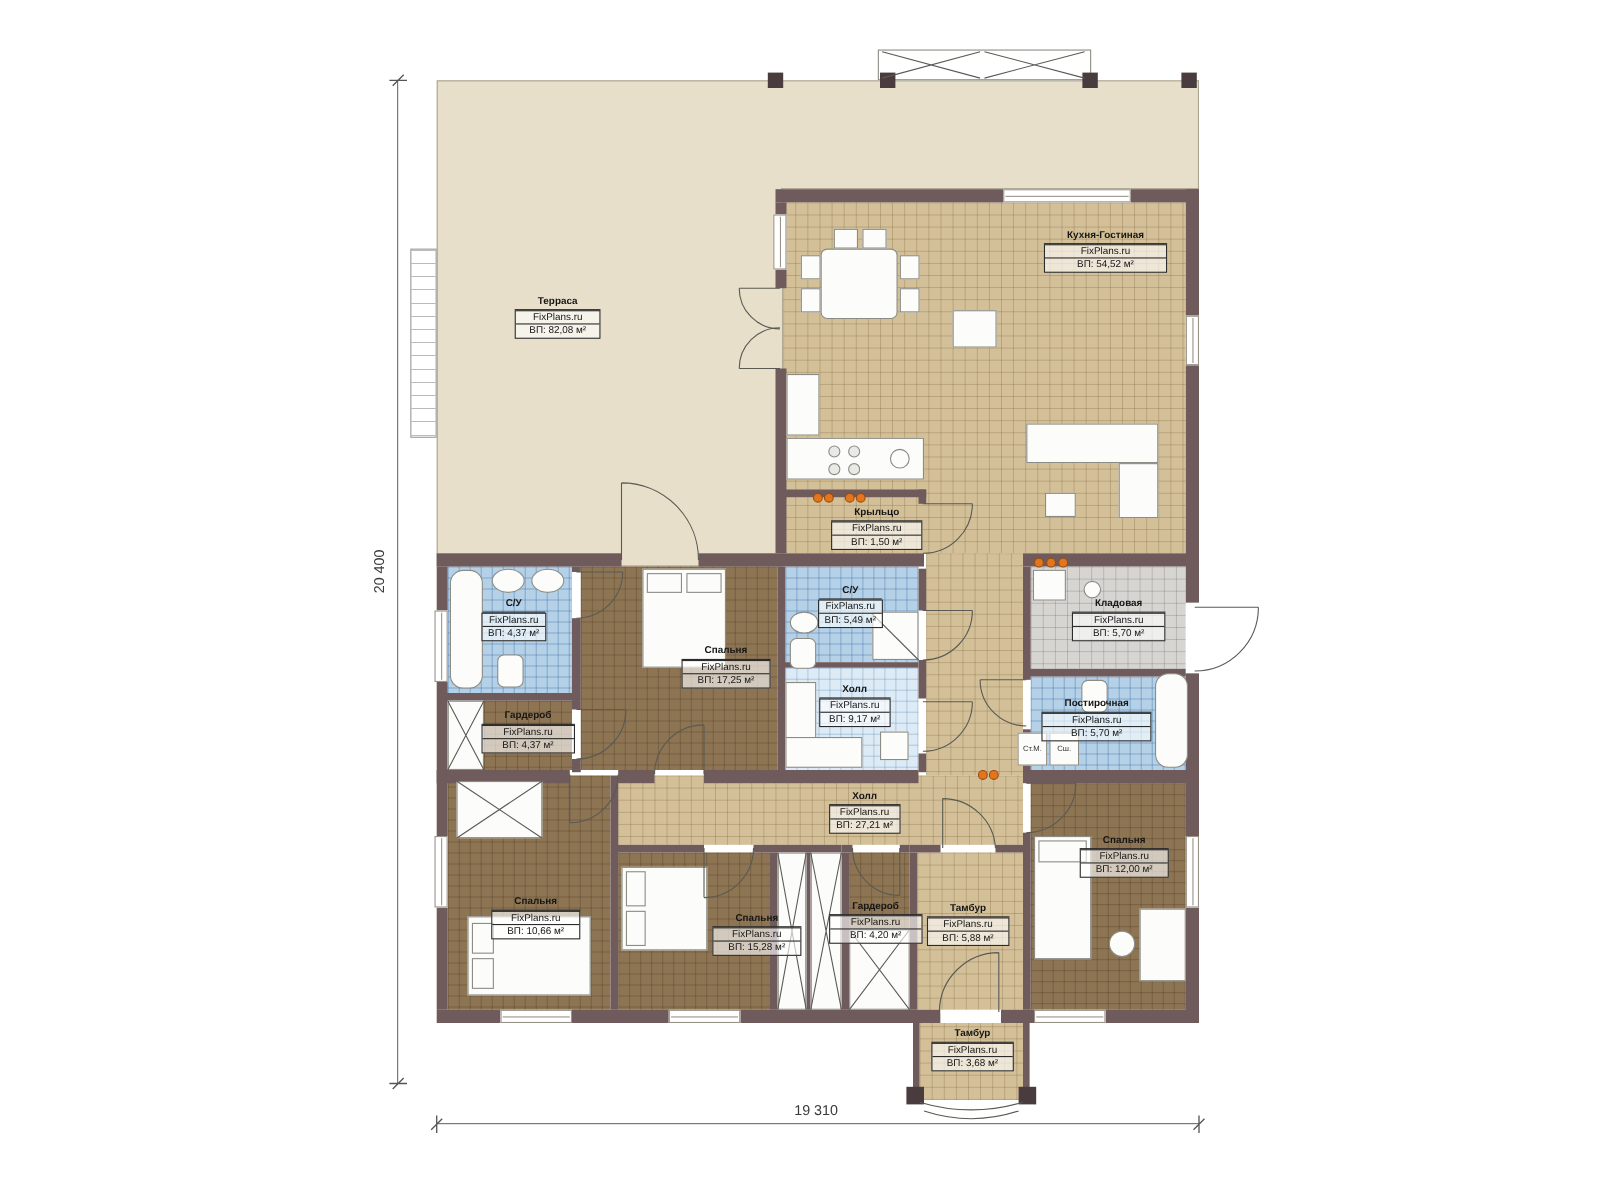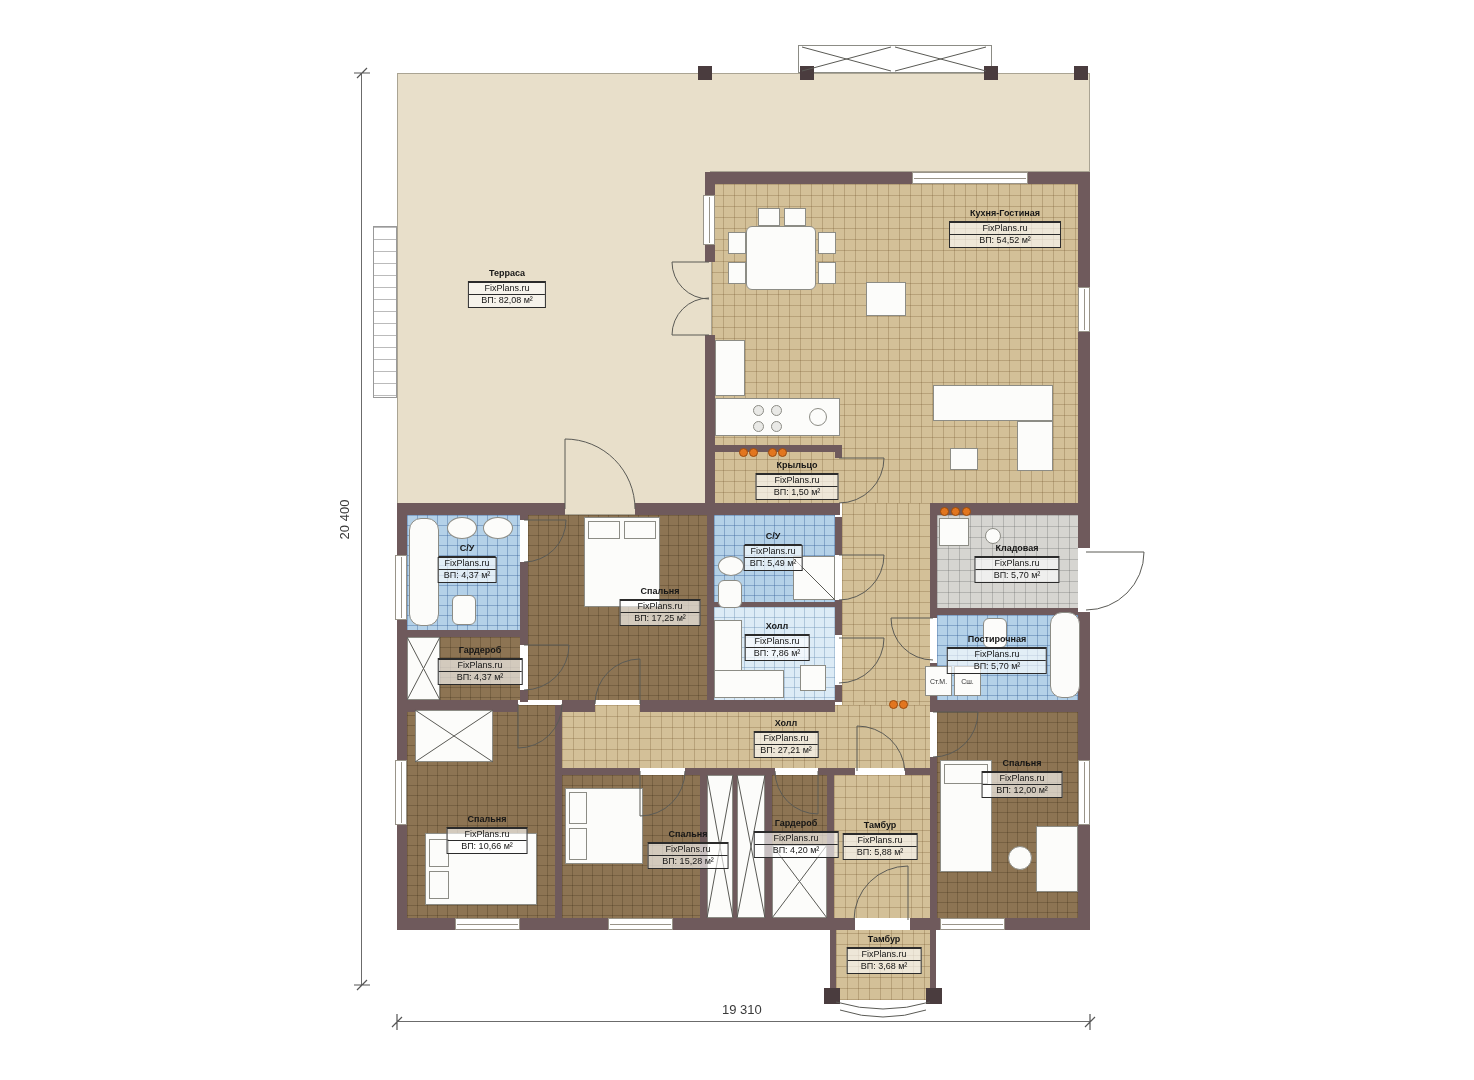--- a/index.html
+++ b/index.html
@@ -307,21 +307,21 @@
     <div class="rname">Спальня</div>
     <div class="rbox">
       <div class="rrow">FixPlans.ru</div>
       <div class="rrow">ВП: 17,25 м²</div>
     </div>
   </div>
   <div class="room-label" style="left:777px;top:621px;">
     <div class="rname">Холл</div>
     <div class="rbox">
       <div class="rrow">FixPlans.ru</div>
-      <div class="rrow">ВП: 7,86 м²</div>
+      <div class="rrow">ВП: 9,17 м²</div>
     </div>
   </div>
   <div class="room-label" style="left:480px;top:645px;">
     <div class="rname">Гардероб</div>
     <div class="rbox">
       <div class="rrow">FixPlans.ru</div>
       <div class="rrow">ВП: 4,37 м²</div>
     </div>
   </div>
   <div class="room-label" style="left:997px;top:634px;">

